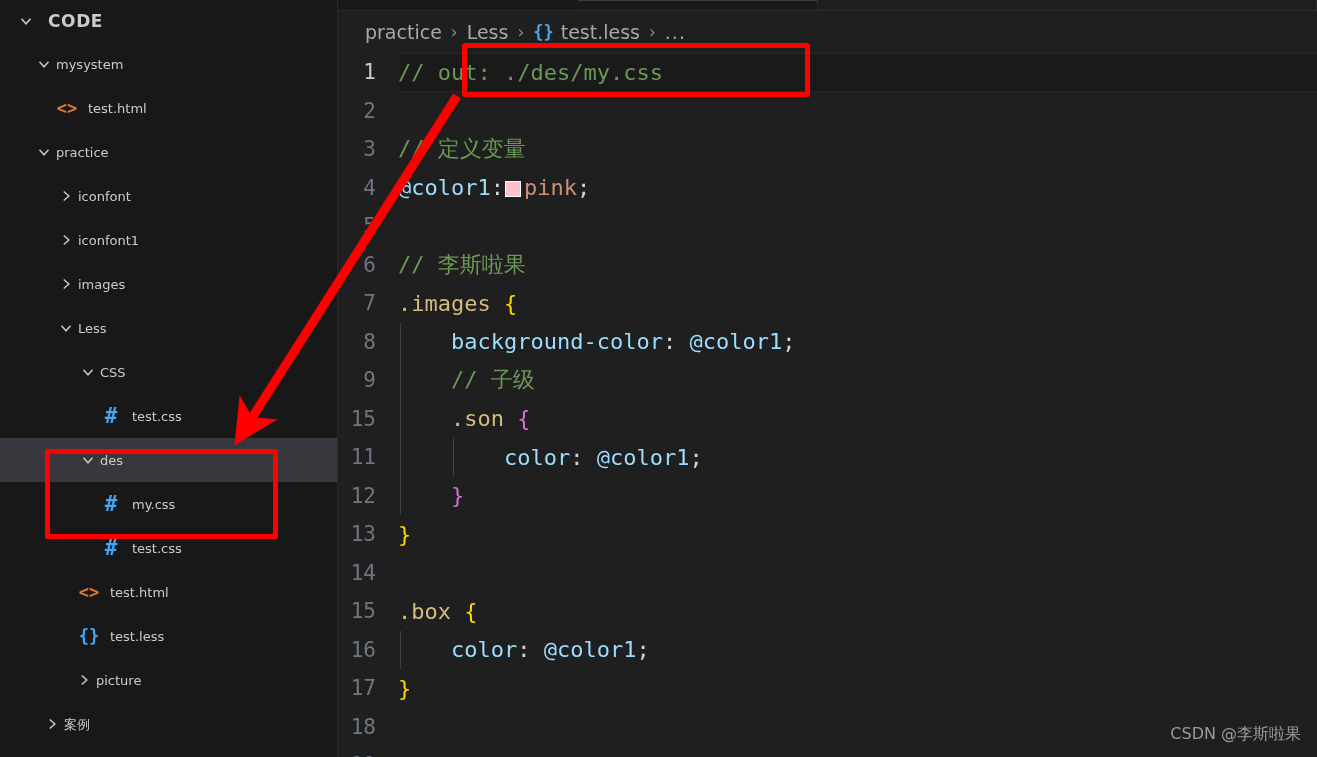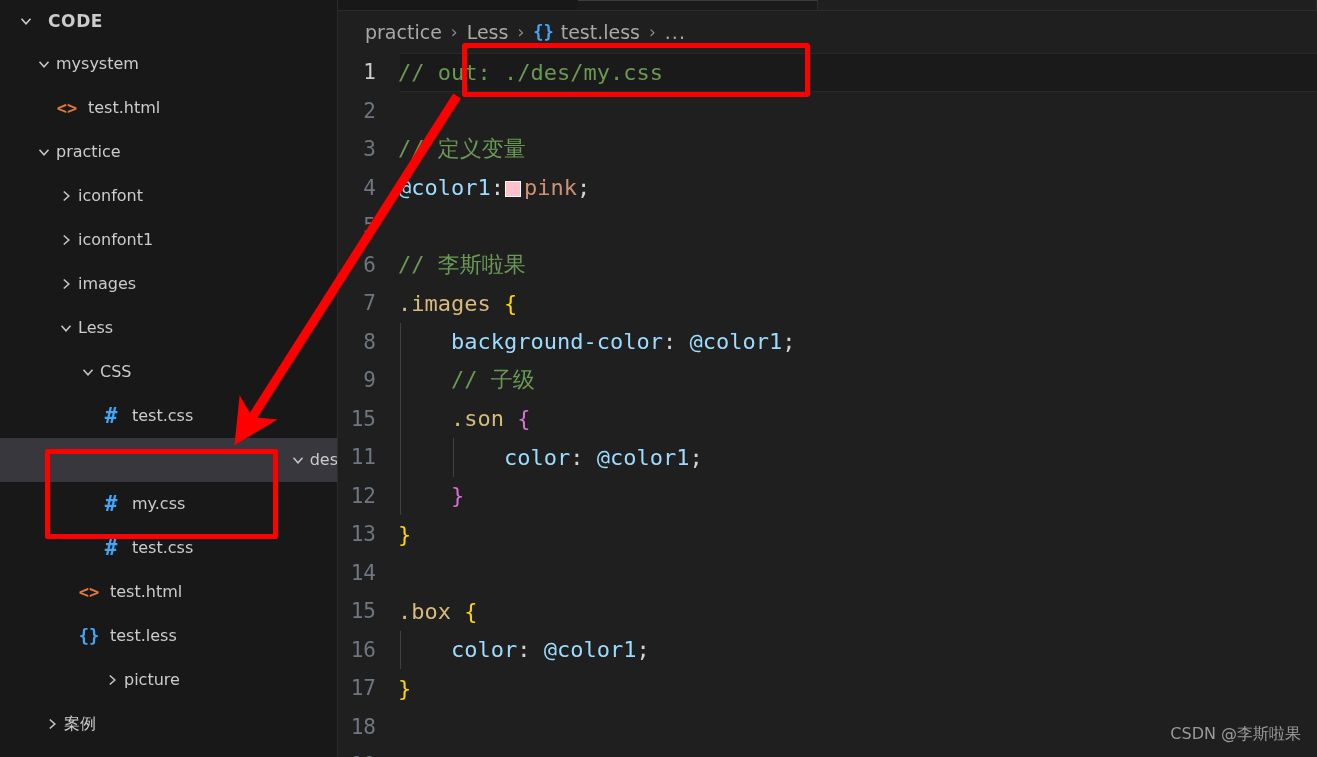--- a/index.html
+++ b/index.html
@@ -22,23 +22,23 @@
   }
   .side-header .caret{margin-right:10px;}
   .side-title{
     color:#cccccc;font-size:17px;font-weight:bold;letter-spacing:.6px;
   }
   .tree{padding:0;margin:0;}
   .row{
     height:44px;display:flex;align-items:center;
     box-sizing:border-box;position:relative;white-space:nowrap;
   }
-  .row.selected{background:#37373d;justify-content:flex-end;}
+  .row.selected{background:#37373d;}
   .row .lbl{
-    color:#cccccc;font-size:16px;line-height:1;
+    color:#cccccc;font-size:13px;line-height:1;
   }
   .row .ficon{
     display:inline-flex;align-items:center;justify-content:center;
     width:26px;margin-right:8px;font-size:18px;
     font-family:"DejaVu Sans Mono","Liberation Mono",monospace;
   }
   .ficon.html{color:#e37933;font-weight:bold;font-size:17px;}
   .ficon.css{color:#42a5f5;font-weight:bold;font-size:21px;}
   .ficon.less{color:#42a5f5;font-weight:bold;font-size:17px;}
   .caret{
@@ -228,21 +228,21 @@
           <span class="lbl">test.css</span>
         </div>
         <div class="row" style="padding-left: 76px;">
           <span class="ficon html">&lt;&gt;</span>
           <span class="lbl">test.html</span>
         </div>
         <div class="row" style="padding-left: 76px;">
           <span class="ficon less">{}</span>
           <span class="lbl">test.less</span>
         </div>
-        <div class="row" style="padding-left: 72px; margin-left: 28px;">
+        <div class="row" style="padding-left: 72px;">
           <span class="caret">
             <svg width="18" height="18" viewBox="0 0 16 16">
               <path d="M6 4 L10.5 8 L6 12" fill="none" stroke="#c5c5c5" stroke-width="1.4"></path>
             </svg>
           </span>
           <span class="lbl">picture</span>
         </div>
         <div class="row" style="padding-left: 40px;">
           <span class="caret">
             <svg width="18" height="18" viewBox="0 0 16 16">

